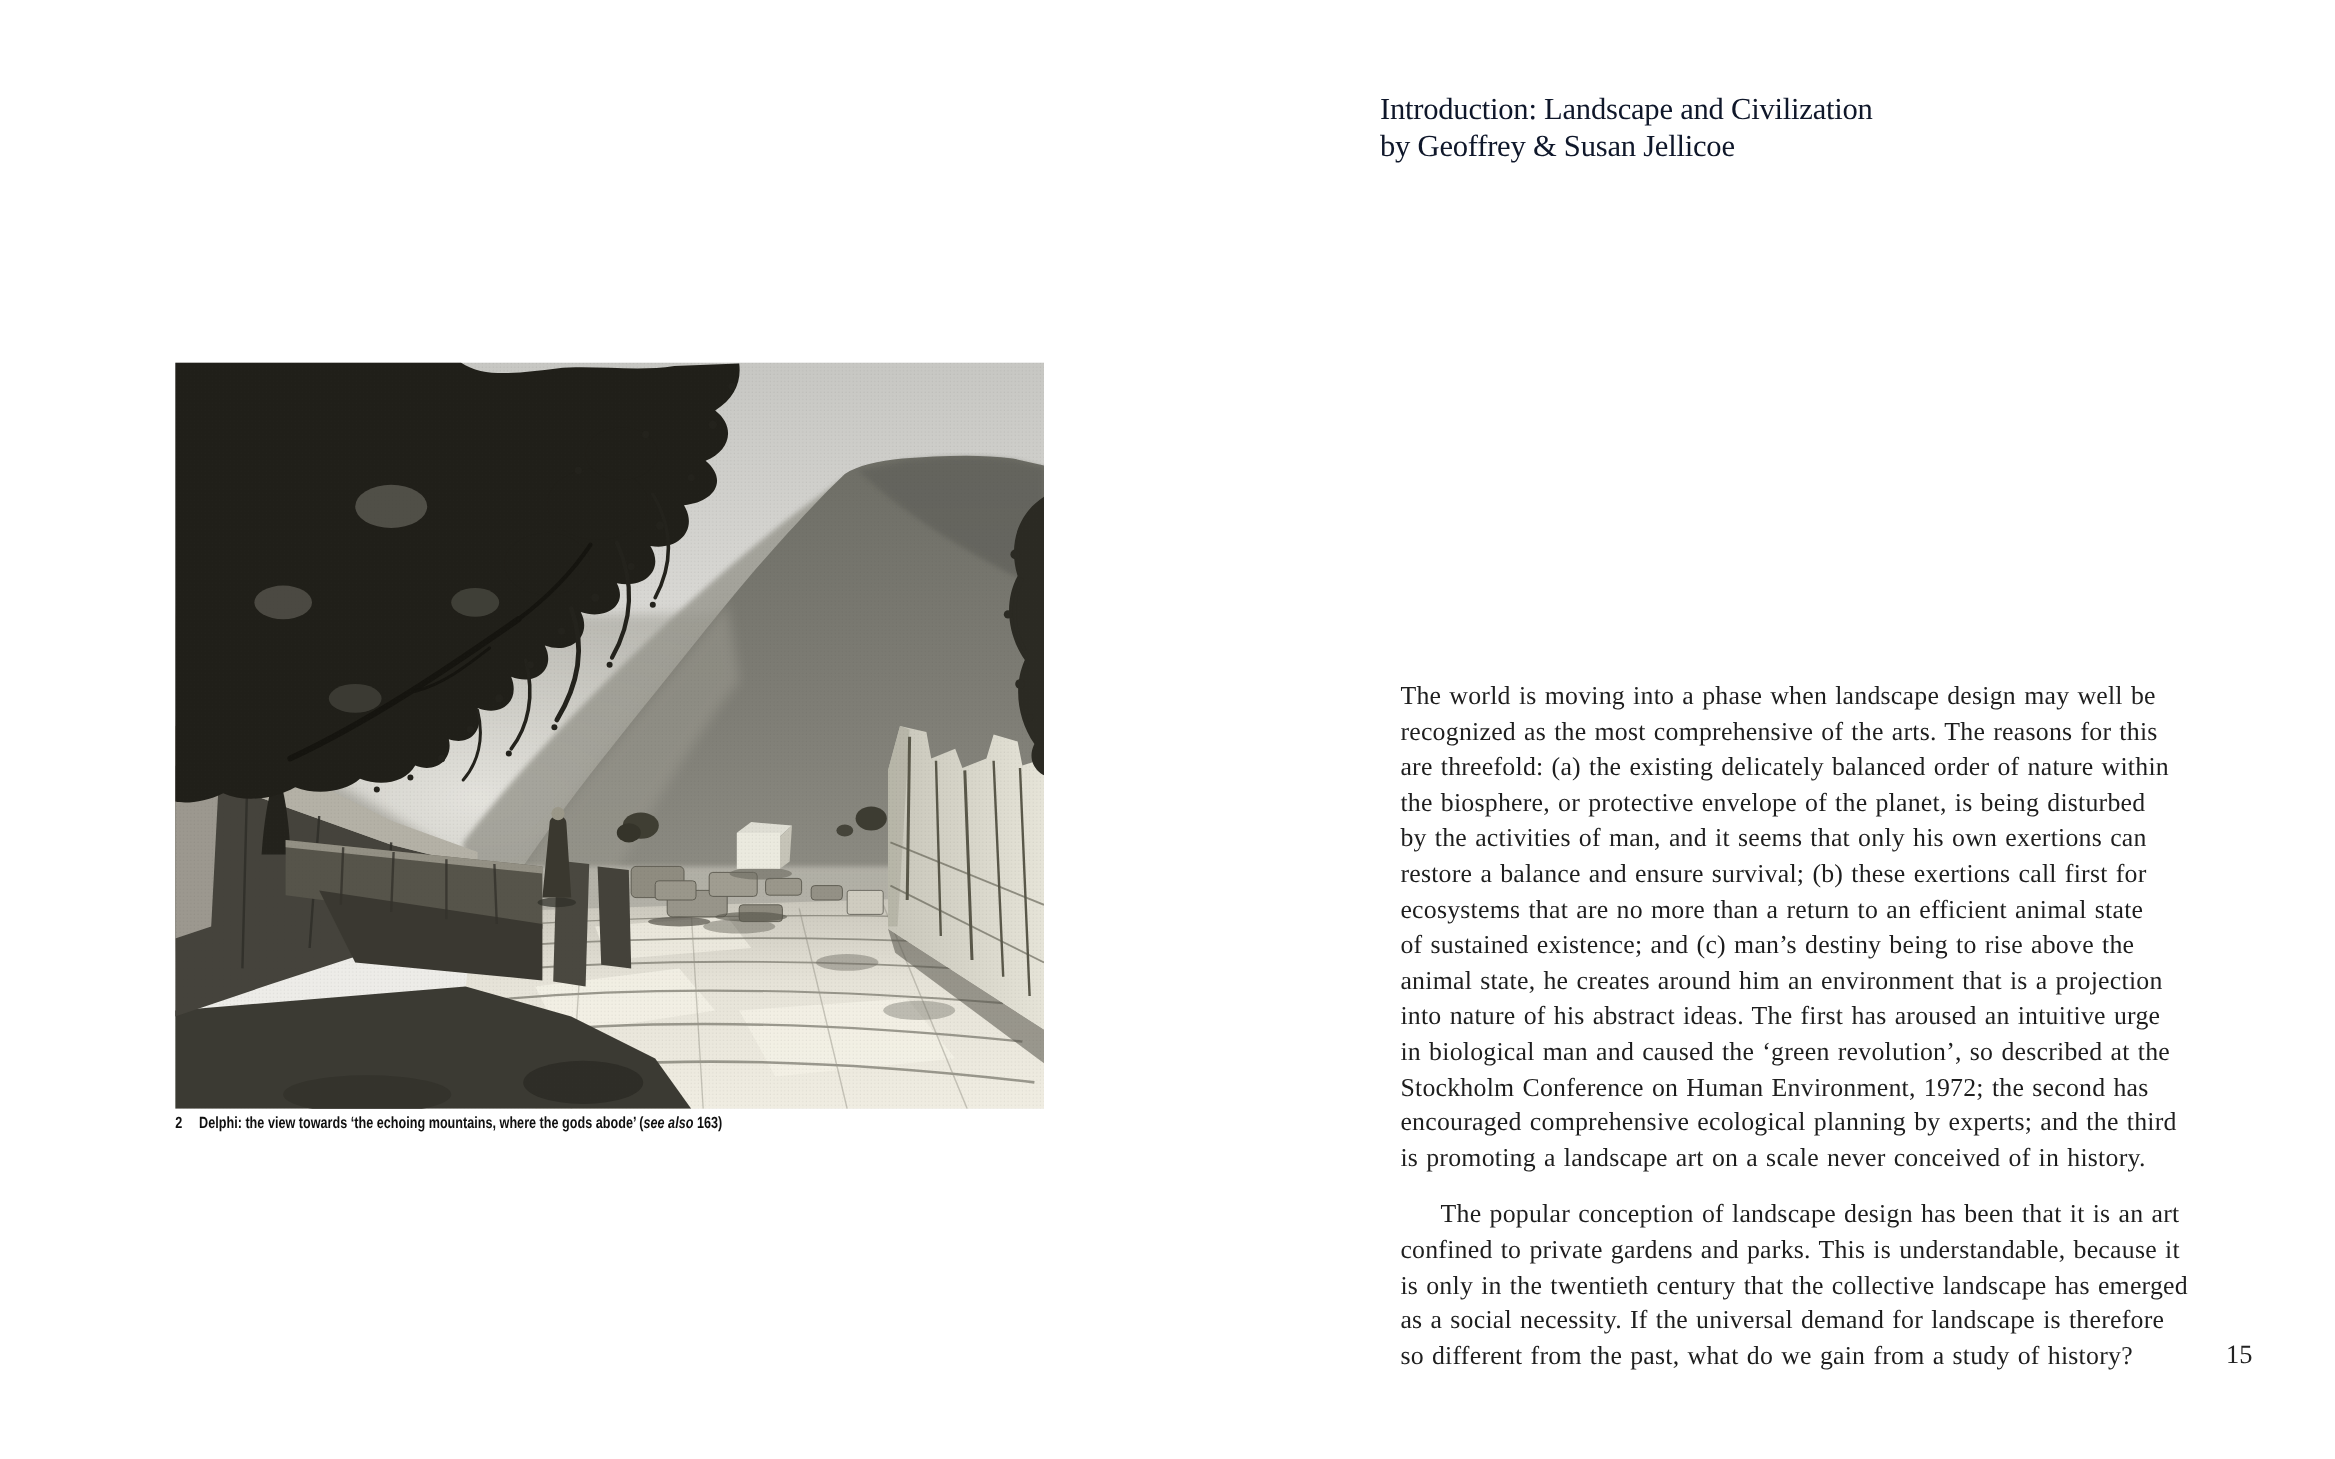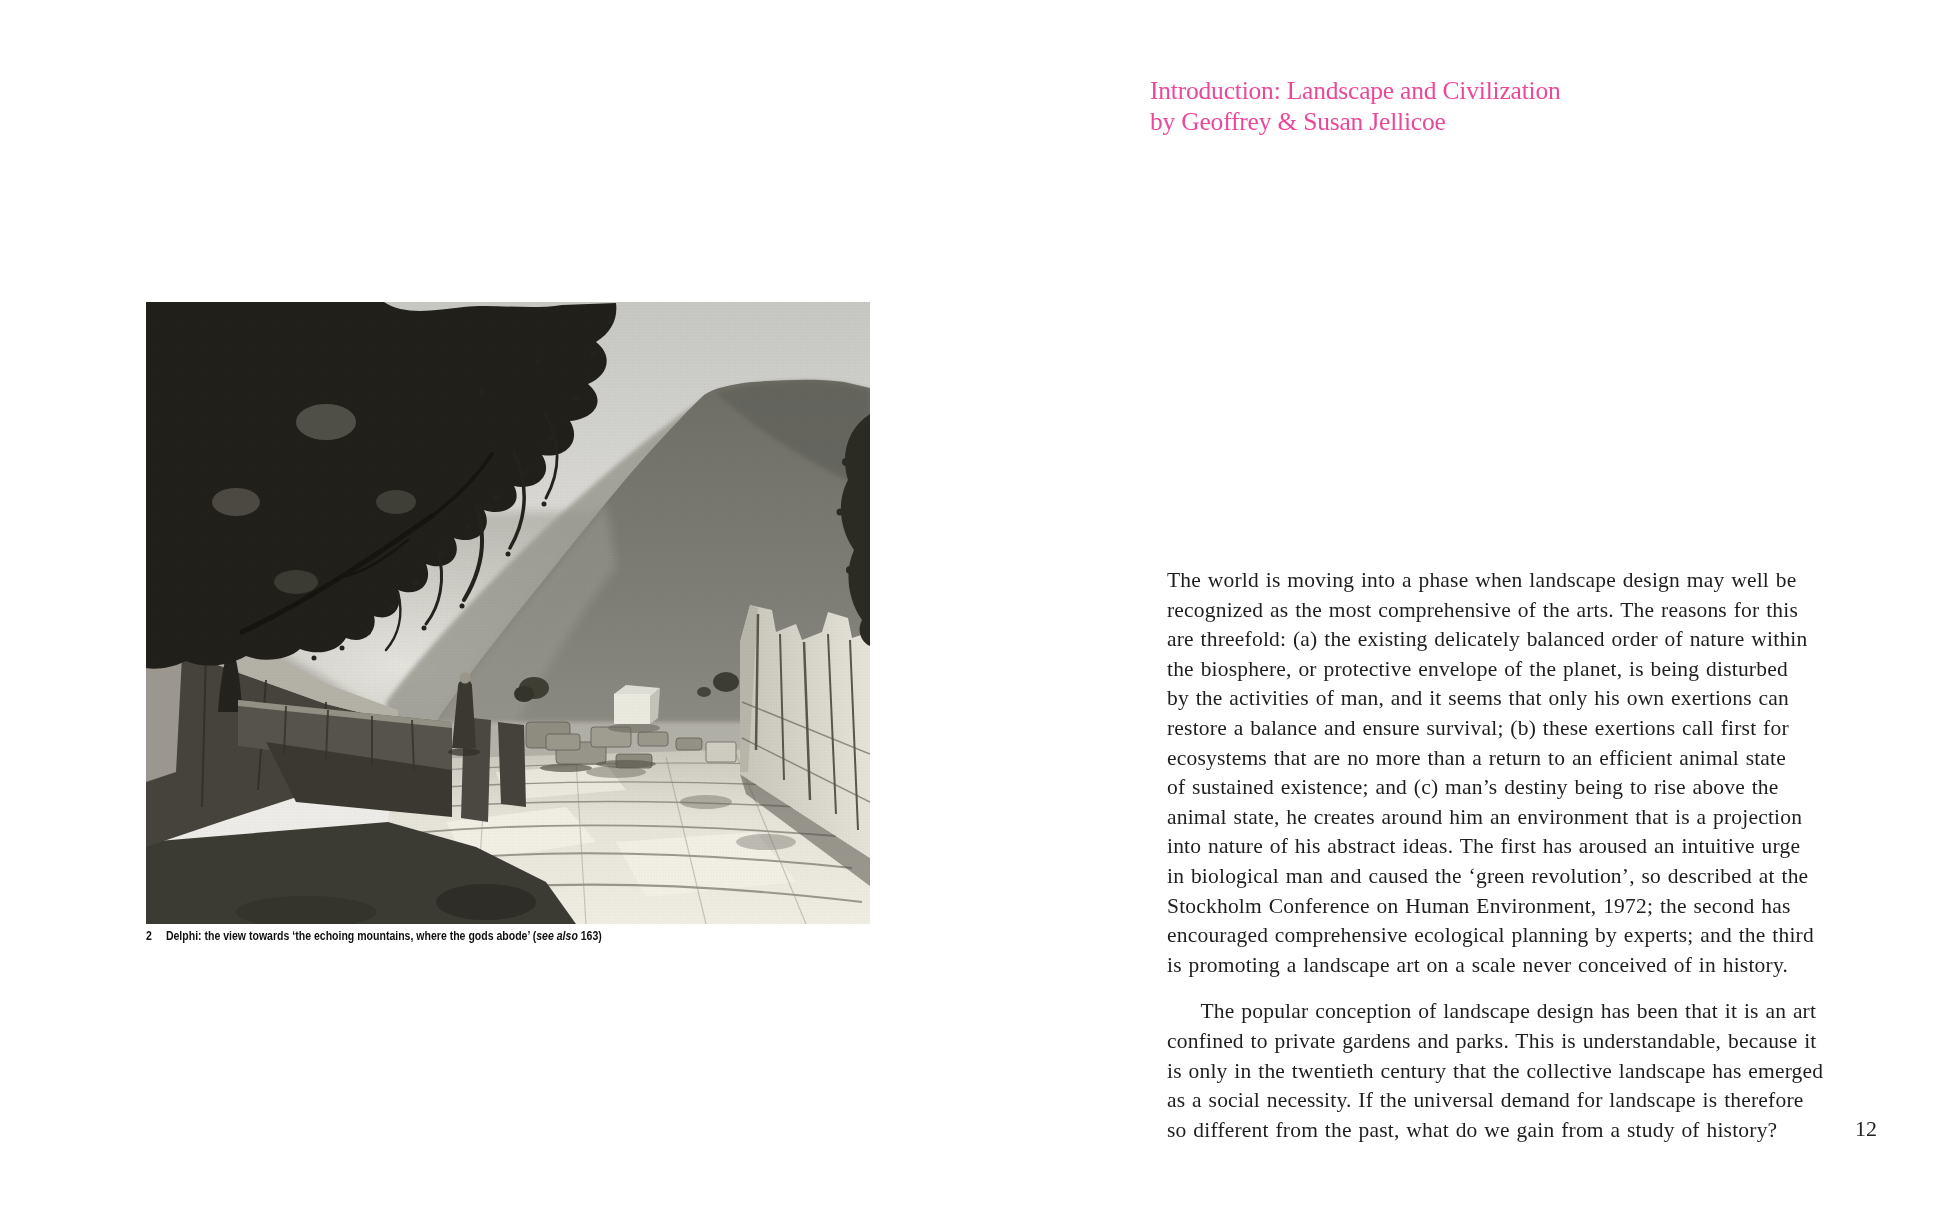--- a/index.html
+++ b/index.html
@@ -13,21 +13,21 @@
   .figure-caption{
     position:absolute;left:146px;top:928px;width:900px;
     font-family:"Liberation Sans","DejaVu Sans",sans-serif;
     font-weight:bold;font-size:13.5px;color:#101010;white-space:pre;
     transform:scaleX(0.78);transform-origin:0 0;letter-spacing:0;
   }
   .figure-caption .fig-num{display:inline-block;margin-right:18px;}
   .figure-caption em{font-style:italic;}
   .article-title{
     position:absolute;left:1150px;top:75px;width:760px;
-    font-size:25.5px;line-height:31px;white-space:pre;color:#ec4899;
+    font-size:25.5px;line-height:31px;white-space:pre;color:#0f172a;
     letter-spacing:-0.2px;
   }
   .article-body{
     position:absolute;left:1150px;top:549px;width:780px;
     font-size:21.5px;line-height:29.6px;letter-spacing:0.2px;word-spacing:1.2px;
     color:#1e1e1e;
   }
   .article-body p{margin:17px;white-space:pre;}
   .page-number{
     position:absolute;left:1150px;top:1116px;width:727px;
@@ -268,13 +268,13 @@
 Stockholm Conference on Human Environment, 1972; the second has
 encouraged comprehensive ecological planning by experts; and the third
 is promoting a landscape art on a scale never conceived of in history.</p>
   <p>     The popular conception of landscape design has been that it is an art
 confined to private gardens and parks. This is understandable, because it
 is only in the twentieth century that the collective landscape has emerged
 as a social necessity. If the universal demand for landscape is therefore
 so different from the past, what do we gain from a study of history?</p>
 </div>
 
-<div class="page-number">12</div>
+<div class="page-number">15</div>
 
 </body></html>

